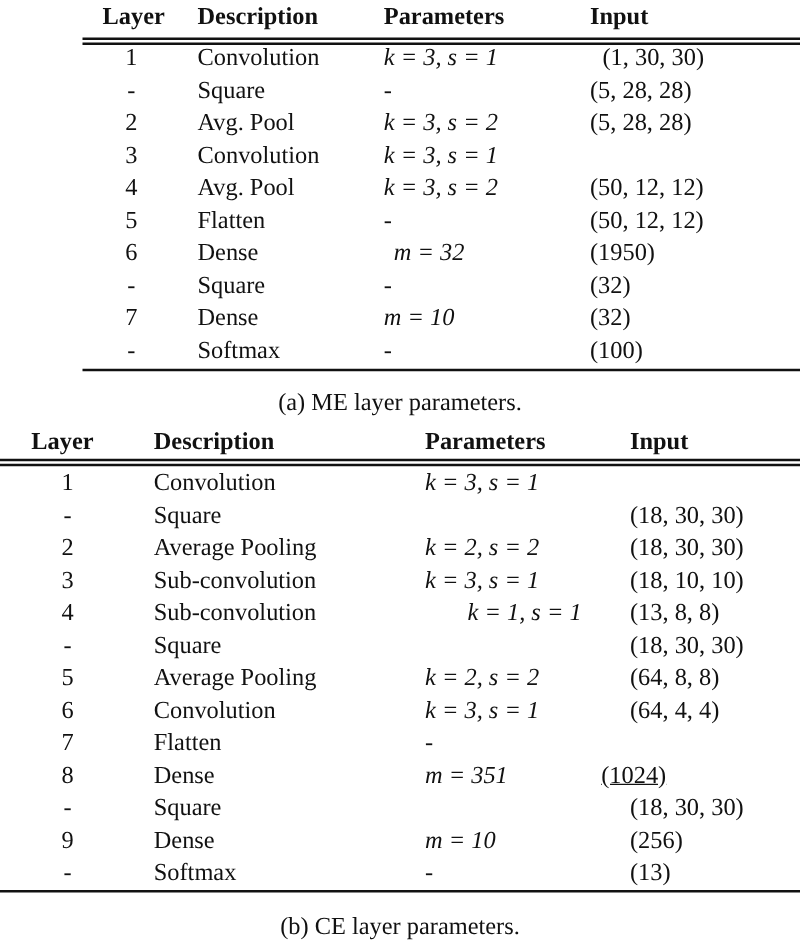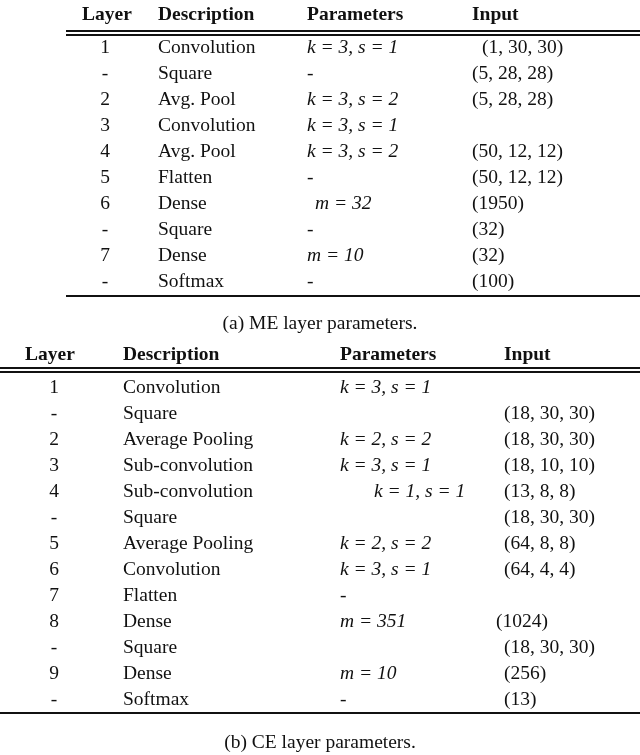--- a/index.html
+++ b/index.html
@@ -149,21 +149,21 @@
       </div>
       <div class="row" style="top: 243px;">
         <span class="cell" style="left: 44px; width: 20px; text-align: center;">7</span>
         <span class="cell" style="left: 123px;">Flatten</span>
         <span class="cell" style="left: 340px;">-</span>
       </div>
       <div class="row" style="top: 269px;">
         <span class="cell" style="left: 44px; width: 20px; text-align: center;">8</span>
         <span class="cell" style="left: 123px;">Dense</span>
         <span class="cell math" style="left: 340px;">m = 351</span>
-        <span class="cell" style="left: 496px;">(1024)</span>
+        <span class="cell" style="left: 481px; text-decoration: underline;">(1024)</span>
       </div>
       <div class="row" style="top: 295px;">
         <span class="cell" style="left: 44px; width: 20px; text-align: center;">-</span>
         <span class="cell" style="left: 123px;">Square</span>
         <span class="cell" style="left: 340px;"></span>
         <span class="cell" style="left: 504px;">(18, 30, 30)</span>
       </div>
       <div class="row" style="top: 321px;">
         <span class="cell" style="left: 44px; width: 20px; text-align: center;">9</span>
         <span class="cell" style="left: 123px;">Dense</span>

